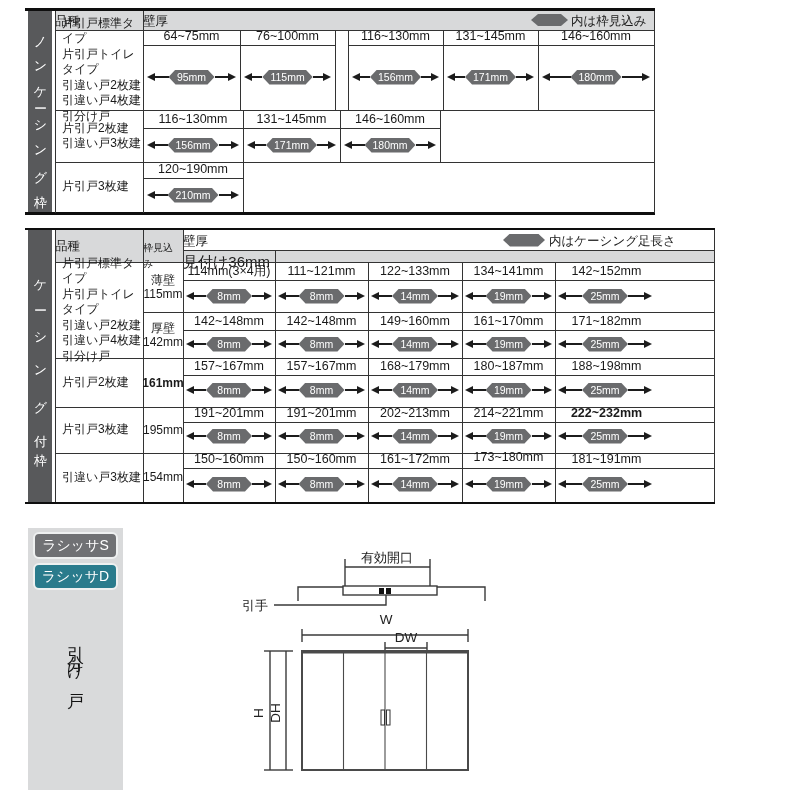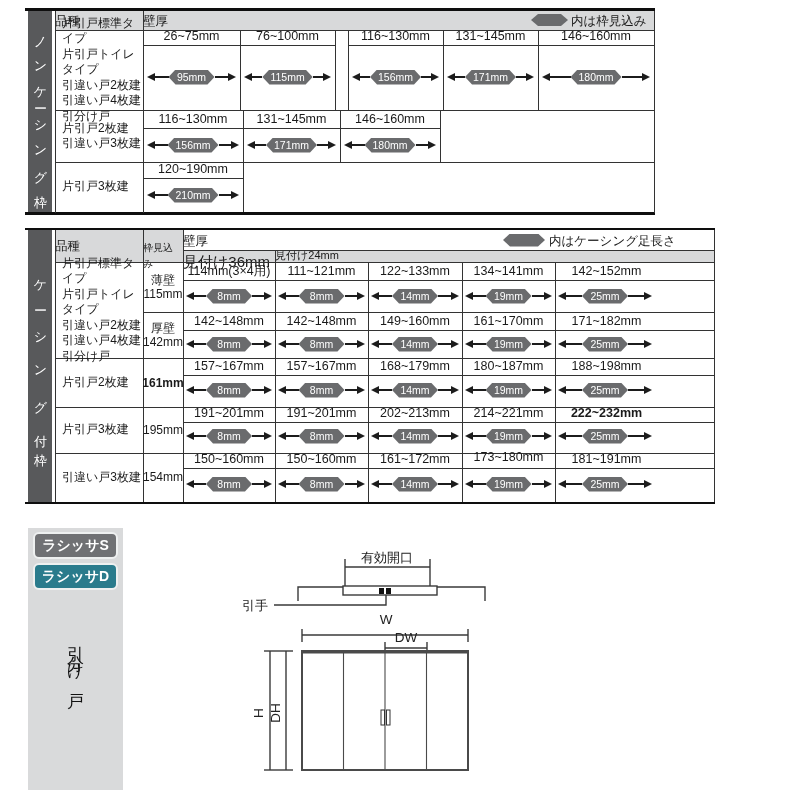--- a/index.html
+++ b/index.html
@@ -23,21 +23,21 @@
   .pill{flex:0 0 auto;background:#6a6b6d;color:#fff;font-size:10.5px;line-height:15px;height:15px;
         padding:0 8px;min-width:30px;box-sizing:content-box;text-align:center;
         clip-path:polygon(7px 0,calc(100% - 7px) 0,100% 50%,calc(100% - 7px) 100%,7px 100%,0 50%);}
   .npill{position:absolute;background:#6a6b6d;
         clip-path:polygon(7px 0,calc(100% - 7px) 0,100% 50%,calc(100% - 7px) 100%,7px 100%,0 50%);}
   .ntext{position:absolute;font-size:12.5px;line-height:14px;}
   .vbar{position:absolute;background:#58595b;display:flex;align-items:center;justify-content:center;}
   .vbar span{writing-mode:vertical-rl;color:#fff;font-size:13px;}
   .panel{position:absolute;background:#d9dadb;}
   .badge{position:absolute;border-radius:6px;color:#fff;font-size:14px;display:flex;align-items:center;
-         justify-content:center;border:2px solid #eef0f0;box-sizing:border-box;font-weight:bold;}
+         justify-content:center;border:2px solid #eef0f0;box-sizing:border-box;}
   .vlabel{position:absolute;display:flex;align-items:center;justify-content:center;}
   .vlabel span{writing-mode:vertical-rl;font-size:17px;letter-spacing:9px;color:#111;}
   svg text{font-family:"Liberation Sans",sans-serif;fill:#222;}
 </style>
 </head>
 <body>
 
 <div id="page">
 
   <div class="rule" style="left:25px;top:8px;width:630px;height:2.5px"></div>
@@ -60,21 +60,20 @@
   <div class="hdrbg" style="left:55px;top:230px;width:88px;height:32px"></div>
   <div class="hdrbg" style="left:143px;top:230px;width:40px;height:32px"></div>
   <div class="ctext" style="left:55px;top:238px;width:88px">品種</div>
   <div class="ctext" style="left:143px;top:240px;width:40px;font-size:10px">枠見込み</div>
   <div class="ctext" style="left:183px;top:233px;width:532px">壁厚</div>
   <div class="npill" style="left:503px;top:233.5px;width:42px;height:13px"></div>
   <div class="ntext" style="left:549px;top:233.5px">内はケーシング足長さ</div>
   <div class="hdrbg" style="left:183px;top:250px;width:92px;height:12px"></div>
   <div class="hdrbg" style="left:275px;top:250px;width:440px;height:12px"></div>
   <div class="ctext" style="left:183px;top:255px;width:92px;font-size:15px;line-height:13px">見付け36mm</div>
-  <div class="ctext" style="left:275px;top:249px;width:380px;font-size:11px;line-height:13px">見付け24mm</div>
 
   <div class="panel" style="left:28px;top:528px;width:95px;height:262px"></div>
   <div class="badge" style="left:33px;top:532px;width:85px;height:27px;background:#707174">
     <span>ラシッサS</span>
   </div>
   <div class="badge" style="left:33px;top:563px;width:85px;height:27px;background:#2a7b8c">
     <span>ラシッサD</span>
   </div>
   <div class="vlabel" style="left:28px;top:598px;width:95px;height:125px">
     <span>引分け戸</span>
@@ -137,21 +136,21 @@
 引違い戸2枚建
 引違い戸4枚建
 引分け戸</div>
     <div class="gline" style="position: absolute; left: 240px; top: 30px; width: 1.2px; height: 80px;"></div>
     <div class="gline" style="position: absolute; left: 335px; top: 30px; width: 1.2px; height: 80px;"></div>
     <div class="gline" style="position: absolute; left: 348px; top: 30px; width: 1.2px; height: 80px;"></div>
     <div class="gline" style="position: absolute; left: 443px; top: 30px; width: 1.2px; height: 80px;"></div>
     <div class="gline" style="position: absolute; left: 538px; top: 30px; width: 1.2px; height: 80px;"></div>
     <div class="gline" style="position: absolute; left: 143px; top: 45px; width: 192px; height: 1.2px;"></div>
     <div class="gline" style="position: absolute; left: 348px; top: 45px; width: 306px; height: 1.2px;"></div>
-    <div class="range" style="position: absolute; left: 143px; top: 28px; width: 97px; height: 16px;">26~75mm</div>
+    <div class="range" style="position: absolute; left: 143px; top: 28px; width: 97px; height: 16px;">64~75mm</div>
     <div class="dim" style="position: absolute; left: 147px; top: 69px; width: 89px; height: 16px;">
       <span class="ah l"></span>
       <span class="aline"></span>
       <span class="pill">95mm</span>
       <span class="aline"></span>
       <span class="ah r"></span>
     </div>
     <div class="range" style="position: absolute; left: 240px; top: 28px; width: 95px; height: 16px;">76~100mm</div>
     <div class="dim" style="position: absolute; left: 244px; top: 69px; width: 87px; height: 16px;">
       <span class="ah l"></span>

